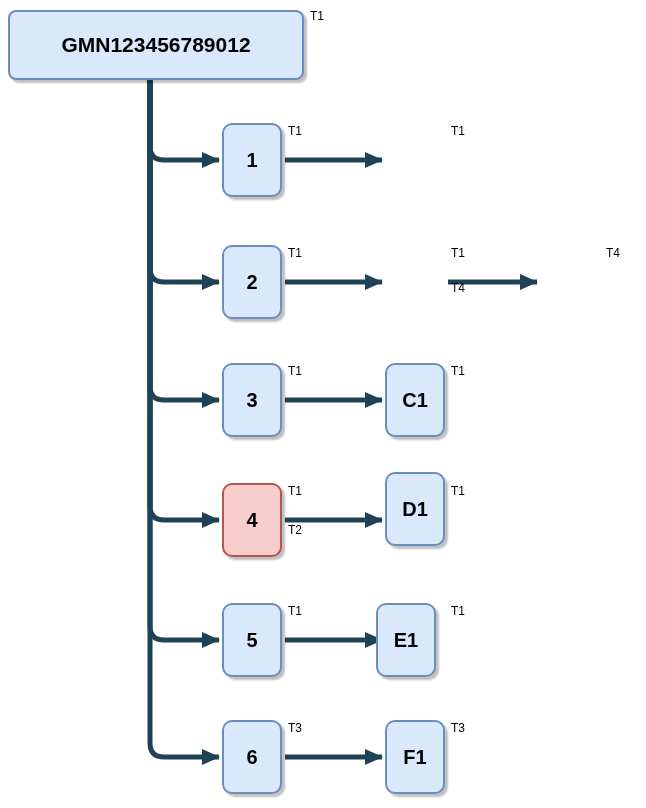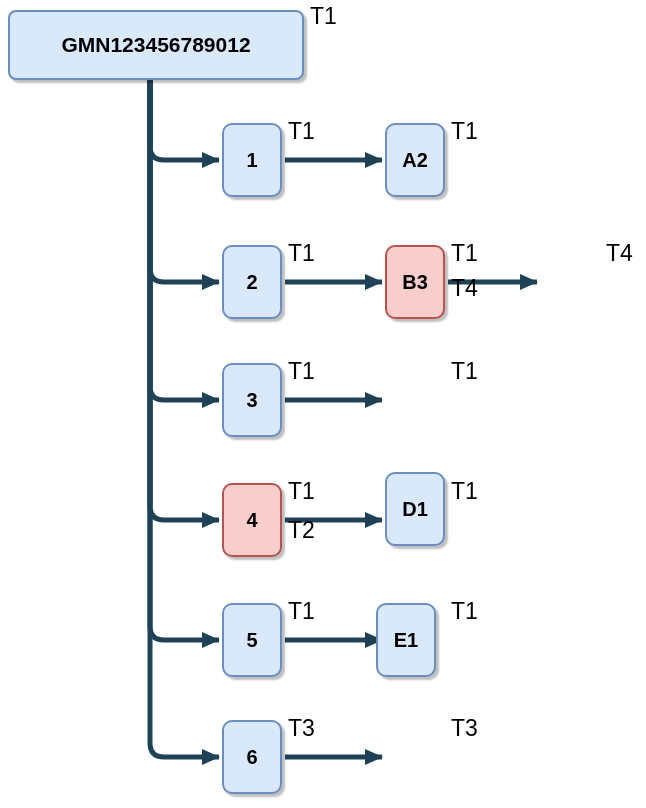--- a/index.html
+++ b/index.html
@@ -15,21 +15,21 @@
   .node {
     position:absolute; display:flex; align-items:center; justify-content:center;
     font-weight:bold; font-size:20px; color:var(--text,#000);
     border:2px solid; border-radius:10px;
     box-shadow:3px 3px 2px rgba(0,0,0,0.25);
   }
   .node.blue { background:var(--blue-fill,#dae8fc); border-color:var(--blue-border,#6c8ebf); }
   .node.red  { background:var(--red-fill,#f8cecc);  border-color:var(--red-border,#b85450); }
   .node.small { width:60px; height:74px; }
   .node.root  { width:296px; height:70px; border-radius:8px; font-size:21px; left:8px; top:10px; }
-  .tag { position:absolute; font-size:23px; line-height:20px; color:var(--text,#000); }
+  .tag { position:absolute; font-size:12px; line-height:20px; color:var(--text,#000); }
 </style>
 </head>
 <body>
 
 <div class="canvas">
 
   <svg class="wires" xmlns="http://www.w3.org/2000/svg">
     <defs>
       <marker id="arrow" viewBox="0 0 18 16" refX="17" refY="8" markerWidth="18" markerHeight="16" orient="auto" markerUnits="userSpaceOnUse">
         <path d="M0,0 L18,8 L0,16 Z" class="arrowhead"></path>
@@ -52,40 +52,37 @@
 
   <div class="node root blue">
     <span>GMN123456789012</span>
   </div>
   <div class="tag" style="left:310px; top:6px">T1</div>
 
   <div class="node small blue" style="left:222px; top:123px">
     <span>1</span>
   </div>
   <div class="tag" style="left:288px; top:121px">T1</div>
-  <div class="node small blue" style="left:385px; top:123px">
-    <span>A2</span>
-  </div>
   <div class="tag" style="left:451px; top:121px">T1</div>
 
   <div class="node small blue" style="left:222px; top:245px">
     <span>2</span>
   </div>
   <div class="tag" style="left:288px; top:243px">T1</div>
-  <div class="node small red" style="left:385px; top:245px">
-    <span>B3</span>
-  </div>
   <div class="tag" style="left:451px; top:243px">T1</div>
   <div class="tag" style="left:451px; top:278px">T4</div>
   <div class="tag" style="left:606px; top:243px">T4</div>
 
   <div class="node small blue" style="left:222px; top:363px">
     <span>3</span>
   </div>
   <div class="tag" style="left:288px; top:361px">T1</div>
+  <div class="node small blue" style="left:385px; top:363px">
+    <span>C1</span>
+  </div>
   <div class="tag" style="left:451px; top:361px">T1</div>
 
   <div class="node small red" style="left:222px; top:483px">
     <span>4</span>
   </div>
   <div class="tag" style="left:288px; top:481px">T1</div>
   <div class="tag" style="left:288px; top:520px">T2</div>
   <div class="node small blue" style="left:385px; top:472px">
     <span>D1</span>
   </div>
@@ -97,15 +94,18 @@
   <div class="tag" style="left:288px; top:601px">T1</div>
   <div class="node small blue" style="left:376px; top:603px">
     <span>E1</span>
   </div>
   <div class="tag" style="left:451px; top:601px">T1</div>
 
   <div class="node small blue" style="left:222px; top:720px">
     <span>6</span>
   </div>
   <div class="tag" style="left:288px; top:718px">T3</div>
+  <div class="node small blue" style="left:385px; top:720px">
+    <span>F1</span>
+  </div>
   <div class="tag" style="left:451px; top:718px">T3</div>
 
 </div>
 
 </body></html>

